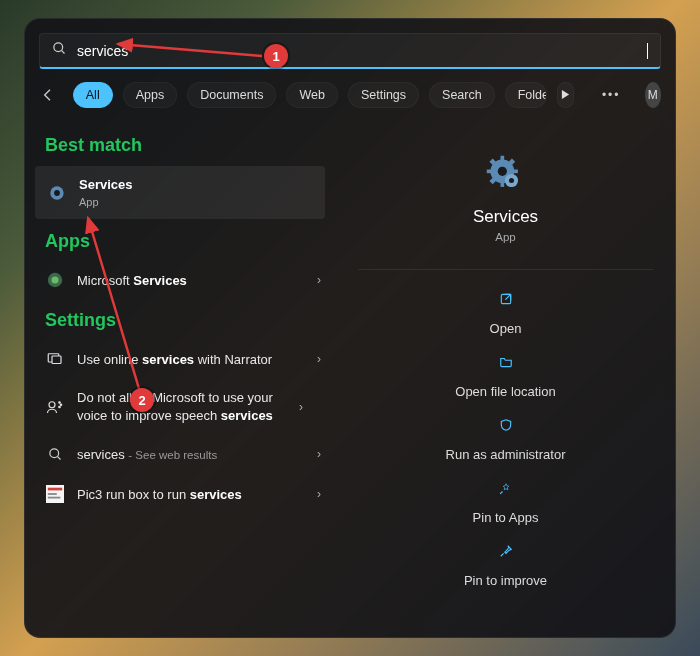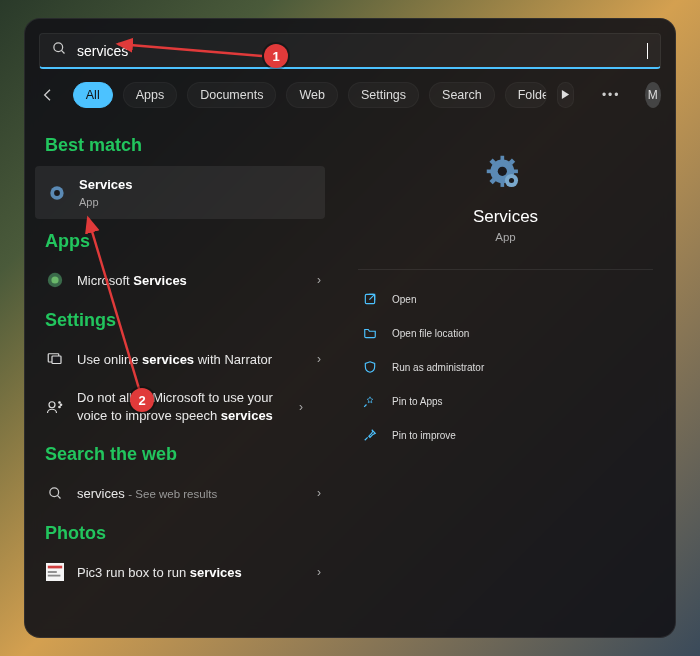--- a/index.html
+++ b/index.html
@@ -81,22 +81,23 @@
   .item .text b { color:#fff; font-weight:600;}
   .item .text span.dim { color:#999; font-size:11.5px; }
 
   .preview-head { display:flex; flex-direction:column; align-items:center; padding: 18px 0 14px 0;}
   .preview-head .big-icon { width:44px; height:44px; margin-bottom:10px;}
   .preview-head .title { font-size:17px; color:#fff; font-weight:400;}
   .preview-head .sub { font-size:11.5px; color:#aaa; margin-top:4px;}
   .divider { height:1px; background:rgba(255,255,255,0.08); margin: 12px 0;}
   .action {
     display:flex; align-items:center; gap:14px;
-    padding: 9px 4px; font-size:10px; color:#ddd; cursor:pointer;
+    padding: 9px 4px; font-size:13px; color:#ddd; cursor:pointer;
     border-radius:4px;
+    flex-direction:column;
   }
   .action .aicon { width:16px; height:16px; color:#4cc2ff; display:flex; align-items:center; justify-content:center;}
 
   
   .badge {
     position:absolute; width:24px; height:24px; border-radius:50%;
     background:#e03a3a; color:#fff; font-weight:700; font-size:13px;
     display:flex; align-items:center; justify-content:center;
     box-shadow:0 0 0 2px rgba(0,0,0,0.3);
     z-index:20;
@@ -195,33 +196,31 @@
               <path d="M2 20c0-3 3-5 6-5s6 2 6 5"></path>
               <circle cx="18" cy="6" r="1" fill="#ddd"></circle>
               <circle cx="20" cy="9" r="1" fill="#ddd"></circle>
               <circle cx="18" cy="12" r="1" fill="#ddd"></circle>
             </svg>
         </span>
         <div class="text" style="max-width:210px;"><span>Do not allow Microsoft to use your voice to improve speech </span><b>services</b></div>
         <span class="chev">›</span>
       </div>
 
-      <div class="section-title">Search the web</div>
       <div class="item">
         <span class="icon">
           <svg width="15" height="15" viewBox="0 0 24 24" fill="none" stroke="#ccc" stroke-width="2">
               <circle cx="10" cy="10" r="7"></circle>
               <line x1="20" y1="20" x2="15" y2="15"></line>
             </svg>
         </span>
         <div class="text"><span>services</span> <span class="dim">- </span><span class="dim">See web results</span></div>
         <span class="chev">›</span>
       </div>
 
-      <div class="section-title">Photos</div>
       <div class="item">
         <span class="icon">
           <svg width="18" height="18" viewBox="0 0 20 20">
               <rect width="20" height="20" fill="#f5f5f5"></rect>
               <rect x="2" y="3" width="16" height="3" fill="#d04040"></rect>
               <rect x="2" y="9" width="10" height="2" fill="#888"></rect>
               <rect x="2" y="13" width="14" height="2" fill="#888"></rect>
             </svg>
         </span>
         <div class="text"><span>Pic3 run box to run </span><b>services</b></div>

